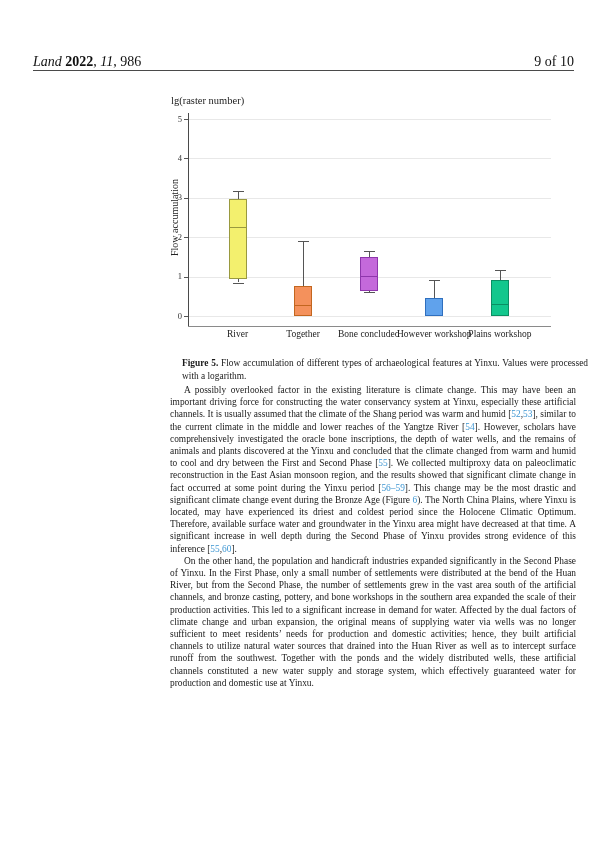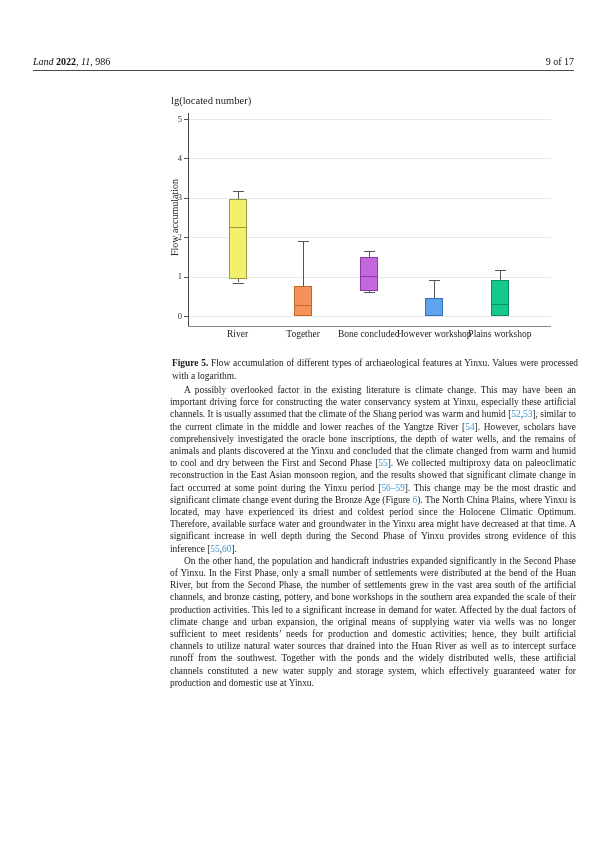--- a/index.html
+++ b/index.html
@@ -3,55 +3,55 @@
 <meta charset="utf-8">
 <style>
   html, body { margin:0; padding:0; background:#ffffff; }
   .page {
     position:relative; width:604px; height:854px; background:#fff;
     font-family:"Liberation Serif", serif; color:#1a1a1a; overflow:hidden;
   }
   .running-header {
     position:absolute; top:56px; left:33px; width:541px;
     display:flex; justify-content:space-between;
-    font-size:10px; color:#111; line-height:11px;align-items:flex-end;
+    font-size:14px; color:#111; line-height:11px;align-items:flex-end;
   }
   .header-rule { position:absolute; top:70px; left:33px; width:541px; height:1px; background:#4a4a4a; }
 
   .figure-block { position:absolute; top:95px; left:0; width:604px; height:253px; }
   .chart-title { position:absolute; left:171px; top:0; font-size:10.5px; color:#222; white-space:nowrap; }
   .y-axis-label {
     position:absolute; left:166px; top:24px; height:197px; width:14px;
     writing-mode:vertical-lr; transform:rotate(180deg);
     text-align:center; font-size:10px; color:#222; white-space:nowrap;
   }
   #plot { position:absolute; left:0; top:0; width:604px; height:253px; }
 
   .figure-caption {
-    position:absolute; top:348px; left:172px; width:406px;
+    position:absolute; top:348px; left:182px; width:406px;
     font-size:9.4px; line-height:13px; text-align:justify; color:#1a1a1a;
   }
   .figure-caption .bold { font-weight:bold; }
 
   .body-text {
     position:absolute; top:384px; left:170px; width:406px;
     font-size:9.4px; line-height:12.2px; text-align:justify; color:#1a1a1a;
   }
   .body-text p { margin:0; text-indent:14px; }
 
   .cite { color:var(--link, #3E96D2); cursor:pointer; }
 </style>
 </head>
 <body>
 
 <div class="page">
 
   <div class="running-header">
     <span><span style="font-style: italic;">Land</span><span> </span><span style="font-weight: bold;">2022</span><span>, </span><span style="font-style: italic;">11</span><span>, 986</span></span>
-    <span>9 of 17</span>
+    <span>9 of 10</span>
   </div>
   <div class="header-rule"></div>
 
   <div class="figure-block">
     <div id="plot">
         <div style="position: absolute; left: 189px; width: 362px; top: 221px; height: 1px; background: rgb(232, 232, 232);"></div>
         <div style="position: absolute; left: 184px; width: 4px; top: 221px; height: 1px; background: rgb(85, 85, 85);"></div>
         <div style="position: absolute; left: 170px; width: 12px; top: 215.5px; text-align: right; font: 8.5px &quot;Liberation Serif&quot;, serif; color: rgb(51, 51, 51);">0</div>
         <div style="position: absolute; left: 189px; width: 362px; top: 181.6px; height: 1px; background: rgb(232, 232, 232);"></div>
         <div style="position: absolute; left: 184px; width: 4px; top: 181.6px; height: 1px; background: rgb(85, 85, 85);"></div>
@@ -92,21 +92,21 @@
         <div style="position: absolute; left: 434.3px; top: 184.8px; width: 1px; height: 18.1px; background: rgb(85, 85, 85);"></div>
         <div style="position: absolute; left: 429.3px; top: 184.8px; width: 11px; height: 1px; background: rgb(85, 85, 85);"></div>
         <div style="position: absolute; left: 425.3px; top: 202.9px; width: 18px; height: 18.1px; background: rgb(96, 162, 236); border: 1px solid rgb(47, 111, 190); box-sizing: border-box;"></div>
         <div style="position: absolute; left: 374.3px; top: 234px; width: 120px; text-align: center; white-space: nowrap; font: 9.5px &quot;Liberation Serif&quot;, serif; color: rgb(34, 34, 34);">However workshop</div>
         <div style="position: absolute; left: 499.9px; top: 174.5px; width: 1px; height: 10.6px; background: rgb(85, 85, 85);"></div>
         <div style="position: absolute; left: 494.9px; top: 174.5px; width: 11px; height: 1px; background: rgb(85, 85, 85);"></div>
         <div style="position: absolute; left: 490.9px; top: 185.1px; width: 18px; height: 35.9px; background: rgb(19, 199, 141); border: 1px solid rgb(11, 143, 99); box-sizing: border-box;"></div>
         <div style="position: absolute; left: 491.9px; top: 209.2px; width: 16px; height: 1px; background: rgb(11, 143, 99);"></div>
         <div style="position: absolute; left: 439.9px; top: 234px; width: 120px; text-align: center; white-space: nowrap; font: 9.5px &quot;Liberation Serif&quot;, serif; color: rgb(34, 34, 34);">Plains workshop</div>
       </div>
-    <div class="chart-title">lg(located number)</div>
+    <div class="chart-title">lg(raster number)</div>
     <div class="y-axis-label">Flow accumulation</div>
   </div>
 
   <p class="figure-caption"><span class="bold">Figure 5.</span><span> Flow accumulation of different types of archaeological features at Yinxu. Values were processed with a logarithm.</span></p>
 
   <div class="body-text">
     <p><span>A possibly overlooked factor in the existing literature is climate change. This may have been an important driving force for constructing the water conservancy system at Yinxu, especially these artificial channels. It is usually assumed that the climate of the Shang period was warm and humid [</span><span class="cite">52</span><span>,</span><span class="cite">53</span><span>], similar to the current climate in the middle and lower reaches of the Yangtze River [</span><span class="cite">54</span><span>]. However, scholars have comprehensively investigated the oracle bone inscriptions, the depth of water wells, and the remains of animals and plants discovered at the Yinxu and concluded that the climate changed from warm and humid to cool and dry between the First and Second Phase [</span><span class="cite">55</span><span>]. We collected multiproxy data on paleoclimatic reconstruction in the East Asian monsoon region, and the results showed that significant climate change in fact occurred at some point during the Yinxu period [</span><span class="cite">56–59</span><span>]. This change may be the most drastic and significant climate change event during the Bronze Age (Figure </span><span class="cite">6</span><span>). The North China Plains, where Yinxu is located, may have experienced its driest and coldest period since the Holocene Climatic Optimum. Therefore, available surface water and groundwater in the Yinxu area might have decreased at that time. A significant increase in well depth during the Second Phase of Yinxu provides strong evidence of this inference [</span><span class="cite">55</span><span>,</span><span class="cite">60</span><span>].</span></p>
     <p><span>On the other hand, the population and handicraft industries expanded significantly in the Second Phase of Yinxu. In the First Phase, only a small number of settlements were distributed at the bend of the Huan River, but from the Second Phase, the number of settlements grew in the vast area south of the artificial channels, and bronze casting, pottery, and bone workshops in the southern area expanded the scale of their production activities. This led to a significant increase in demand for water. Affected by the dual factors of climate change and urban expansion, the original means of supplying water via wells was no longer sufficient to meet residents’ needs for production and domestic activities; hence, they built artificial channels to utilize natural water sources that drained into the Huan River as well as to intercept surface runoff from the southwest. Together with the ponds and the widely distributed wells, these artificial channels constituted a new water supply and storage system, which effectively guaranteed water for production and domestic use at Yinxu.</span></p>
   </div>
 

